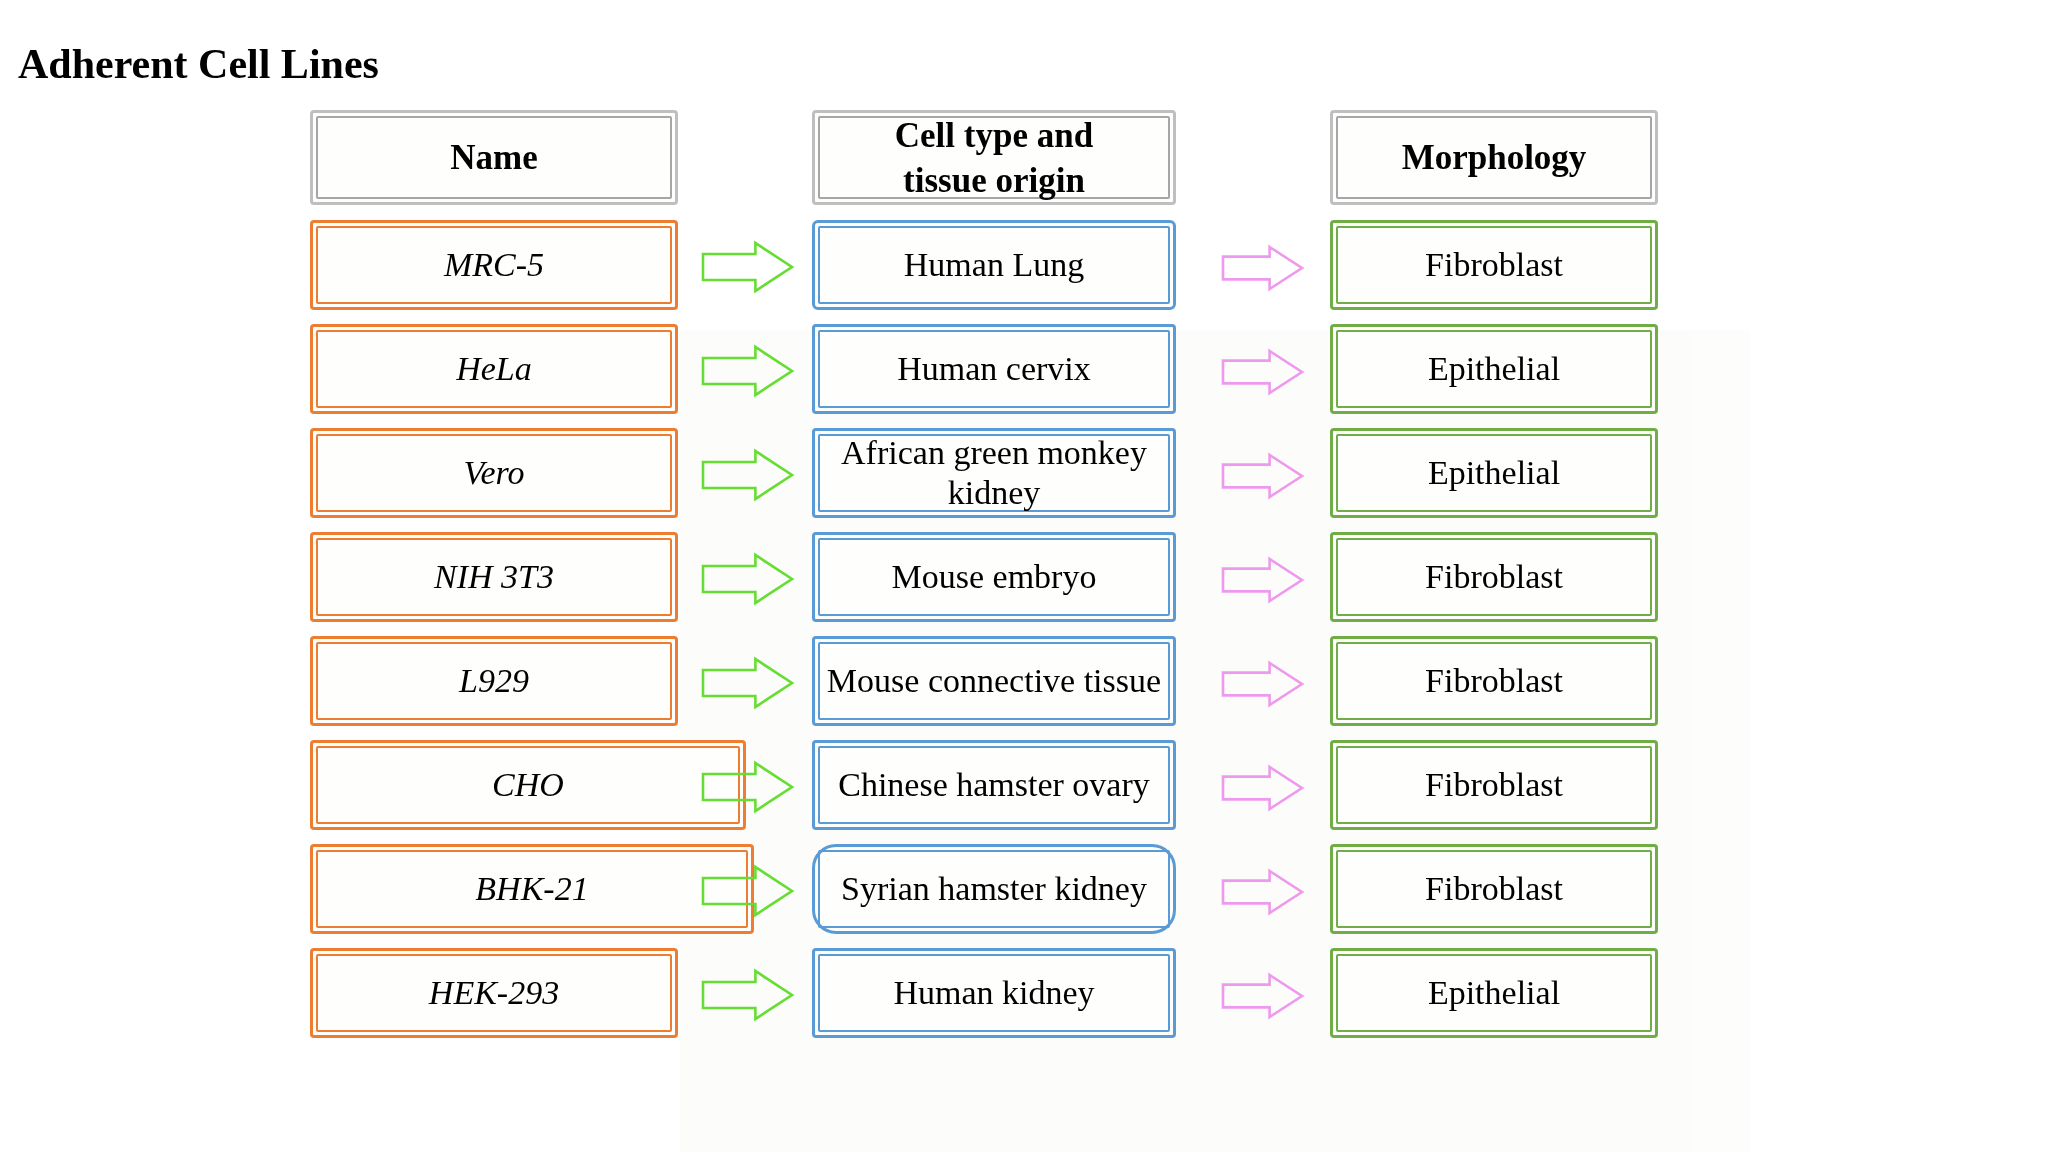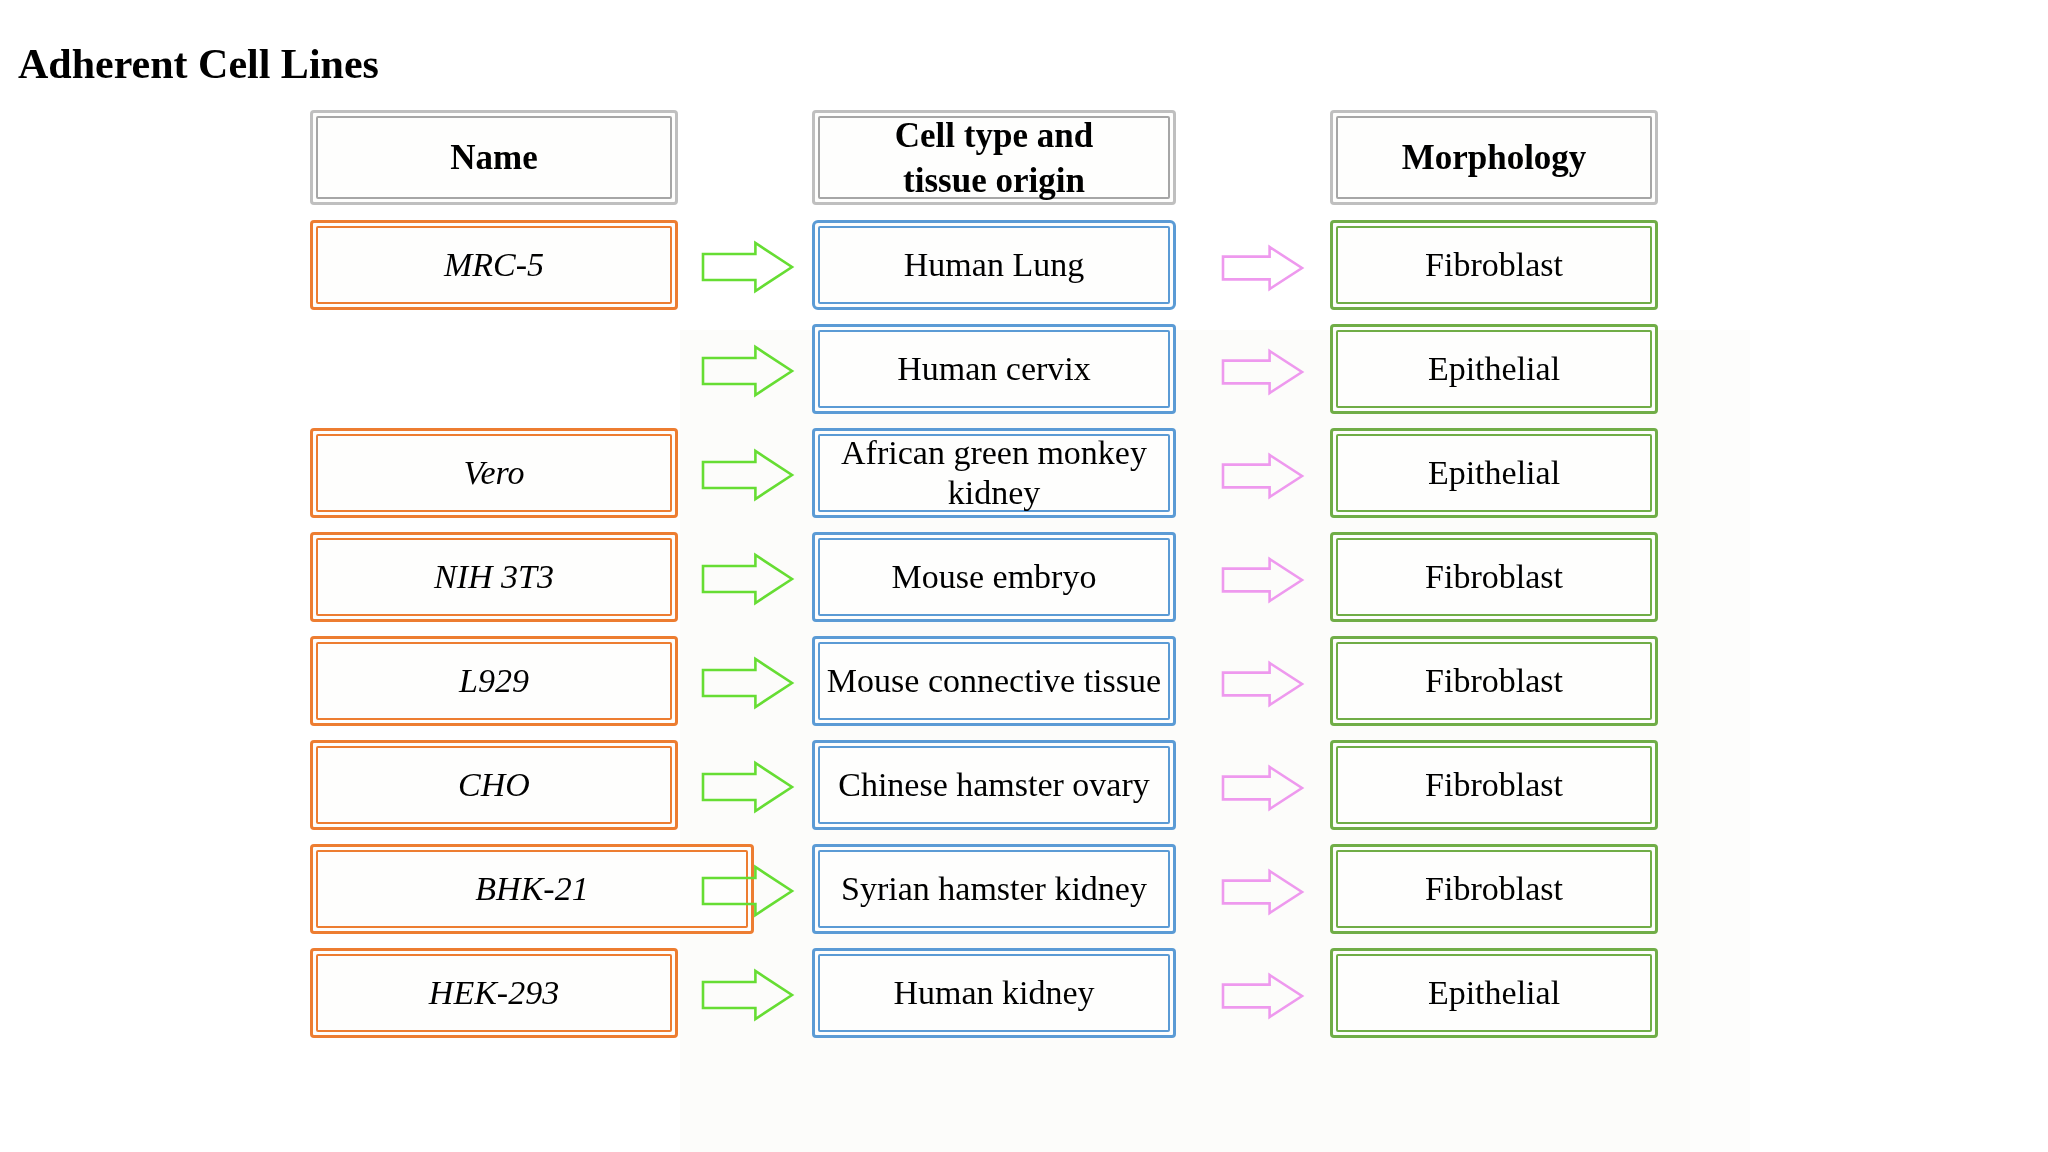--- a/index.html
+++ b/index.html
@@ -156,20 +156,24 @@
     </div>
     <div class="arrow" style="left: 1222px; top: 246px; width: 82px; height: 44px;">
       <svg width="82" height="44" viewBox="0 0 82 44">
         <polygon points="1.0,10.6 47.6,10.6 47.6,1.0 80.0,22.0 47.6,43.0 47.6,33.4 1.0,33.4" fill="none" stroke="#ee99ee" stroke-width="2.6" stroke-linejoin="miter"></polygon>
       </svg>
     </div>
     <div class="cellbox c-morph" style="left: 1330px; top: 220px; width: 328px; height: 90px;">
       <div class="inner-line"></div>
       <div class="txt">Fibroblast</div>
     </div>
+    <div class="cellbox c-name" style="left: 310px; top: 324px; width: 368px; height: 90px;">
+      <div class="inner-line"></div>
+      <div class="txt">HeLa</div>
+    </div>
     <div class="arrow" style="left: 702px; top: 346px; width: 92px; height: 50px;">
       <svg width="92" height="50" viewBox="0 0 92 50">
         <polygon points="1.0,12.0 53.4,12.0 53.4,1.0 90.0,25.0 53.4,49.0 53.4,38.0 1.0,38.0" fill="none" stroke="#66dd33" stroke-width="2.6" stroke-linejoin="miter"></polygon>
       </svg>
     </div>
     <div class="cellbox c-type" style="left: 812px; top: 324px; width: 364px; height: 90px;">
       <div class="inner-line"></div>
       <div class="txt">Human cervix</div>
     </div>
     <div class="arrow" style="left: 1222px; top: 350px; width: 82px; height: 44px;">
@@ -240,21 +244,21 @@
     </div>
     <div class="arrow" style="left: 1222px; top: 662px; width: 82px; height: 44px;">
       <svg width="82" height="44" viewBox="0 0 82 44">
         <polygon points="1.0,10.6 47.6,10.6 47.6,1.0 80.0,22.0 47.6,43.0 47.6,33.4 1.0,33.4" fill="none" stroke="#ee99ee" stroke-width="2.6" stroke-linejoin="miter"></polygon>
       </svg>
     </div>
     <div class="cellbox c-morph" style="left: 1330px; top: 636px; width: 328px; height: 90px;">
       <div class="inner-line"></div>
       <div class="txt">Fibroblast</div>
     </div>
-    <div class="cellbox c-name" style="left: 310px; top: 740px; width: 368px; height: 90px;">
+    <div class="cellbox c-name" style="left: 310px; top: 740px; width: 436px; height: 90px;">
       <div class="inner-line"></div>
       <div class="txt">CHO</div>
     </div>
     <div class="arrow" style="left: 702px; top: 762px; width: 92px; height: 50px;">
       <svg width="92" height="50" viewBox="0 0 92 50">
         <polygon points="1.0,12.0 53.4,12.0 53.4,1.0 90.0,25.0 53.4,49.0 53.4,38.0 1.0,38.0" fill="none" stroke="#66dd33" stroke-width="2.6" stroke-linejoin="miter"></polygon>
       </svg>
     </div>
     <div class="cellbox c-type" style="left: 812px; top: 740px; width: 364px; height: 90px;">
       <div class="inner-line"></div>
@@ -271,21 +275,21 @@
     </div>
     <div class="cellbox c-name" style="left: 310px; top: 844px; width: 444px; height: 90px;">
       <div class="inner-line"></div>
       <div class="txt">BHK-21</div>
     </div>
     <div class="arrow" style="left: 702px; top: 866px; width: 92px; height: 50px;">
       <svg width="92" height="50" viewBox="0 0 92 50">
         <polygon points="1.0,12.0 53.4,12.0 53.4,1.0 90.0,25.0 53.4,49.0 53.4,38.0 1.0,38.0" fill="none" stroke="#66dd33" stroke-width="2.6" stroke-linejoin="miter"></polygon>
       </svg>
     </div>
-    <div class="cellbox c-type" style="left: 812px; top: 844px; width: 364px; height: 90px;">
+    <div class="cellbox c-type" style="left: 812px; top: 844px; width: 364px; height: 90px; border-radius: 24px;">
       <div class="inner-line"></div>
       <div class="txt">Syrian hamster kidney</div>
     </div>
     <div class="arrow" style="left: 1222px; top: 870px; width: 82px; height: 44px;">
       <svg width="82" height="44" viewBox="0 0 82 44">
         <polygon points="1.0,10.6 47.6,10.6 47.6,1.0 80.0,22.0 47.6,43.0 47.6,33.4 1.0,33.4" fill="none" stroke="#ee99ee" stroke-width="2.6" stroke-linejoin="miter"></polygon>
       </svg>
     </div>
     <div class="cellbox c-morph" style="left: 1330px; top: 844px; width: 328px; height: 90px;">
       <div class="inner-line"></div>

